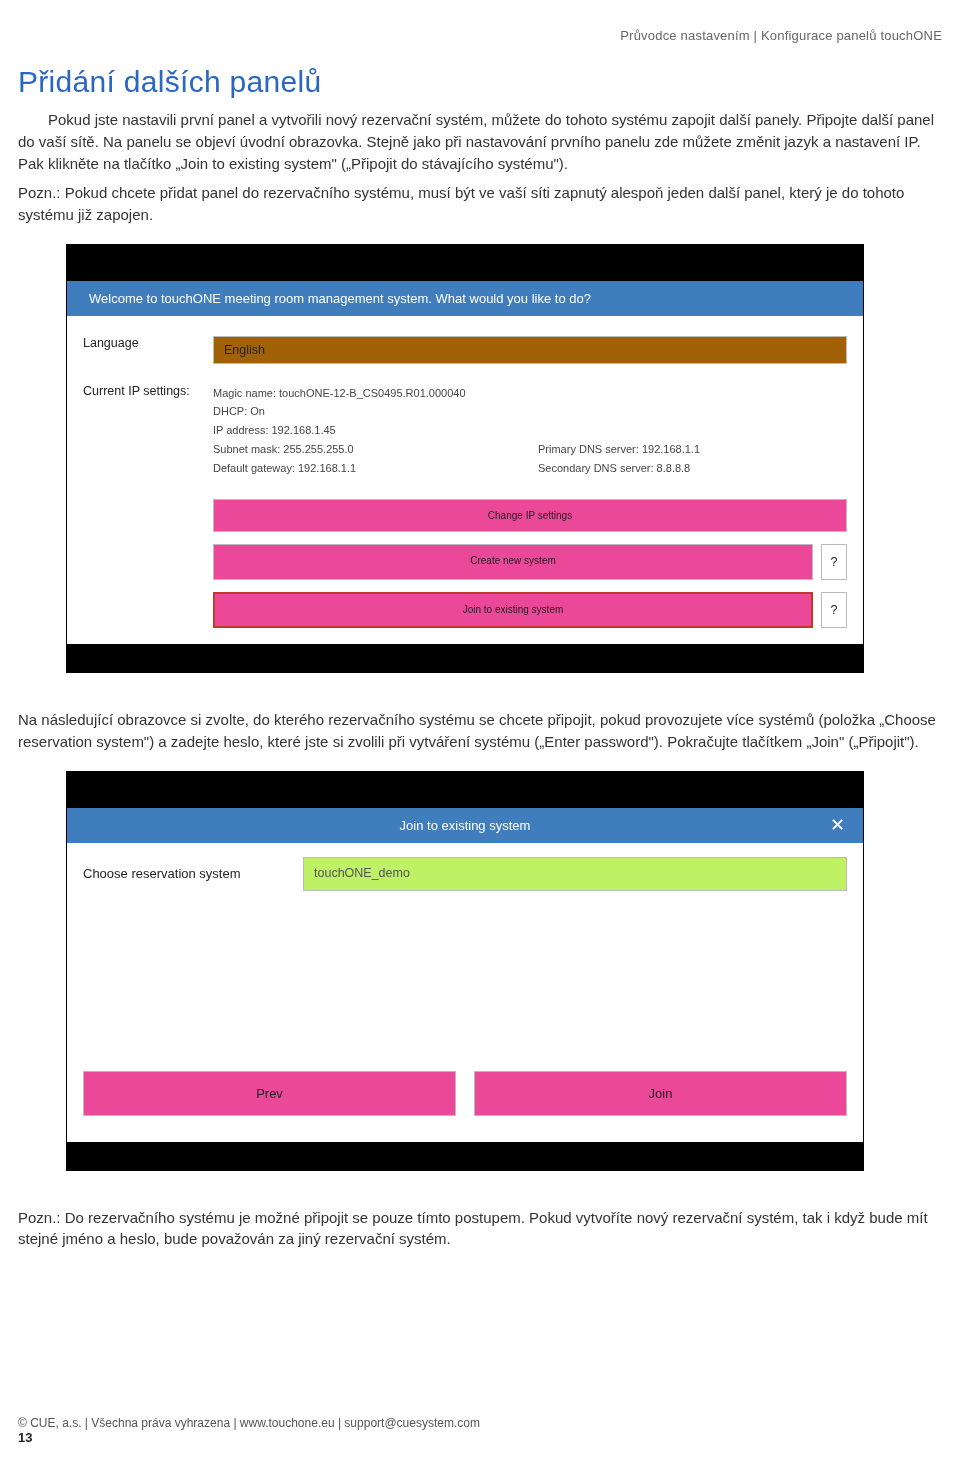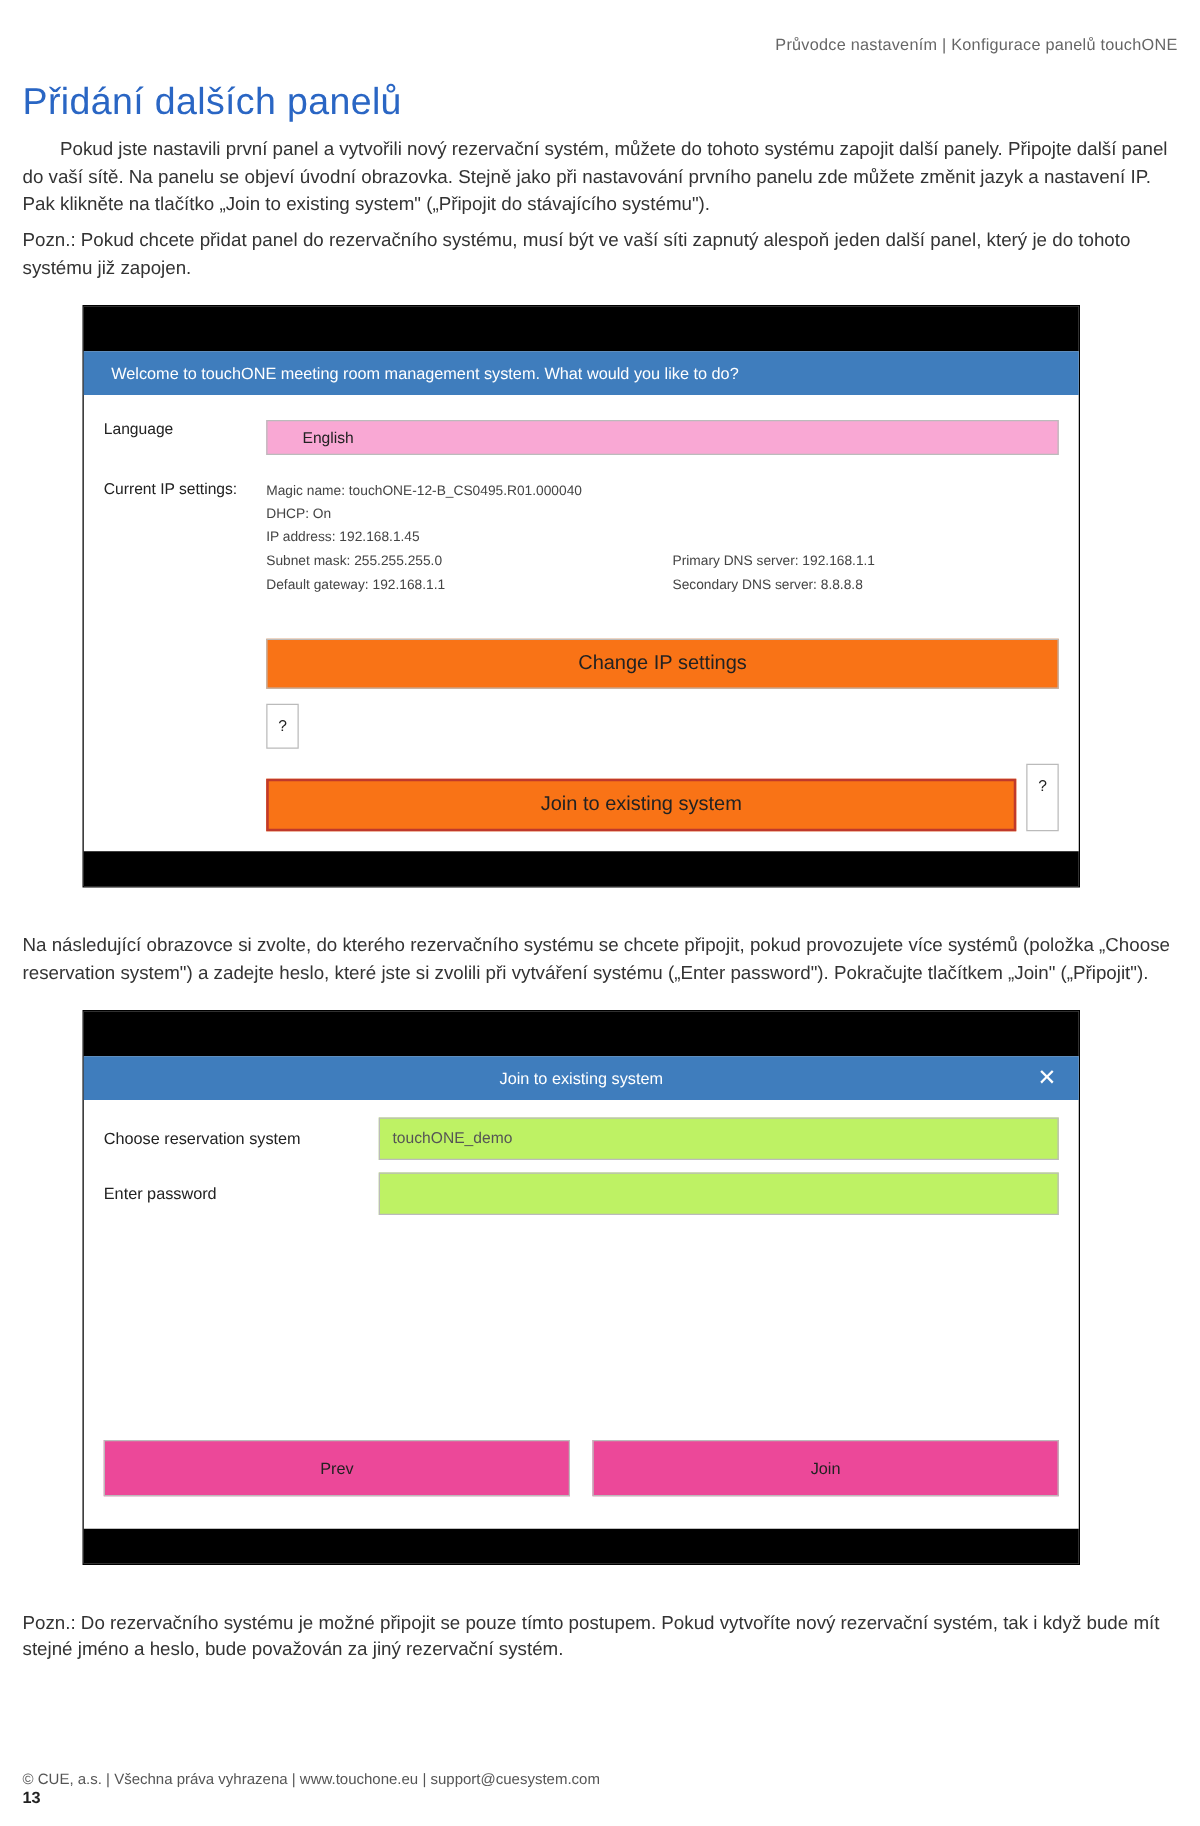--- a/index.html
+++ b/index.html
@@ -34,41 +34,40 @@
   .device .row {
     display: flex;
     padding: 6px 16px;
     font-size: 12.5px;
     color: #222;
   }
   .device .row .lbl { width: 130px; flex: 0 0 130px; }
   .device .row .val-box {
     flex: 1;
     border: 1px solid #bbb;
-    padding: 6px 28px;
-    font-size: 12.5px;
-    background: #f9a8d4;
+    padding: 6px 10px;
+    font-size: 12.5px;
+    background: #a16207;
   }
   .device .row .val-plain { flex: 1; font-size: 11px; color: #444; line-height: 1.7; }
   .ipgrid { display: grid; grid-template-columns: 1fr 1fr; column-gap: 16px; font-size: 11px; color: #444; }
   .ipgrid .k { white-space: nowrap; }
   .btnrow {
     display: flex;
     padding: 6px 16px 6px 146px;
     gap: 8px;
     align-items: stretch;
   }
   .btnrow .wide-btn {
     flex: 1;
     border: 1px solid #bbb;
     text-align: center;
     padding: 10px 8px;
-    font-size: 16px;
-    background: #f97316;
-    margin-top: 12px;
+    font-size: 10px;
+    background: #ec4899;
   }
   .btnrow .q {
     width: 26px;
     border: 1px solid #bbb;
     text-align: center;
     padding: 10px 0;
     font-size: 12.5px;
     background: #fff;
   }
   .btnrow.highlight .wide-btn { border: 2px solid #c0392b; }
@@ -149,20 +148,21 @@
           <div class="k">Primary DNS server: 192.168.1.1</div>
           <div class="k">Default gateway: 192.168.1.1</div>
           <div class="k">Secondary DNS server: 8.8.8.8</div>
         </div>
       </div>
     </div>
     <div class="btnrow" style="margin-top:10px;">
       <div class="wide-btn">Change IP settings</div>
     </div>
     <div class="btnrow">
+      <div class="wide-btn">Create new system</div>
       <div class="q">?</div>
     </div>
     <div class="btnrow highlight">
       <div class="wide-btn">Join to existing system</div>
       <div class="q" style="border:1px solid #bbb;">?</div>
     </div>
     <div class="spacer-bottom"></div>
   </div>
   <div class="blackbar-bottom"></div>
 </div>
@@ -173,24 +173,20 @@
   <div class="blackbar-top"></div>
   <div class="bluebar" style="justify-content:center; position:relative;">
     <span>Join to existing system</span>
     <span class="close-x" style="position:absolute; right:18px;">✕</span>
   </div>
   <div class="dev2-form">
     <div class="frow">
       <div class="flbl">Choose reservation system</div>
       <div class="fval">touchONE_demo</div>
     </div>
-    <div class="frow">
-      <div class="flbl">Enter password</div>
-      <div class="fval"></div>
-    </div>
   </div>
   <div class="dev2-gap"></div>
   <div class="dev2-footer-wrap">
     <div class="dev2-footer">
       <div class="fbtn">Prev</div>
       <div class="fbtn">Join</div>
     </div>
   </div>
   <div style="height:12px;"></div>
   <div class="blackbar-bottom"></div>

